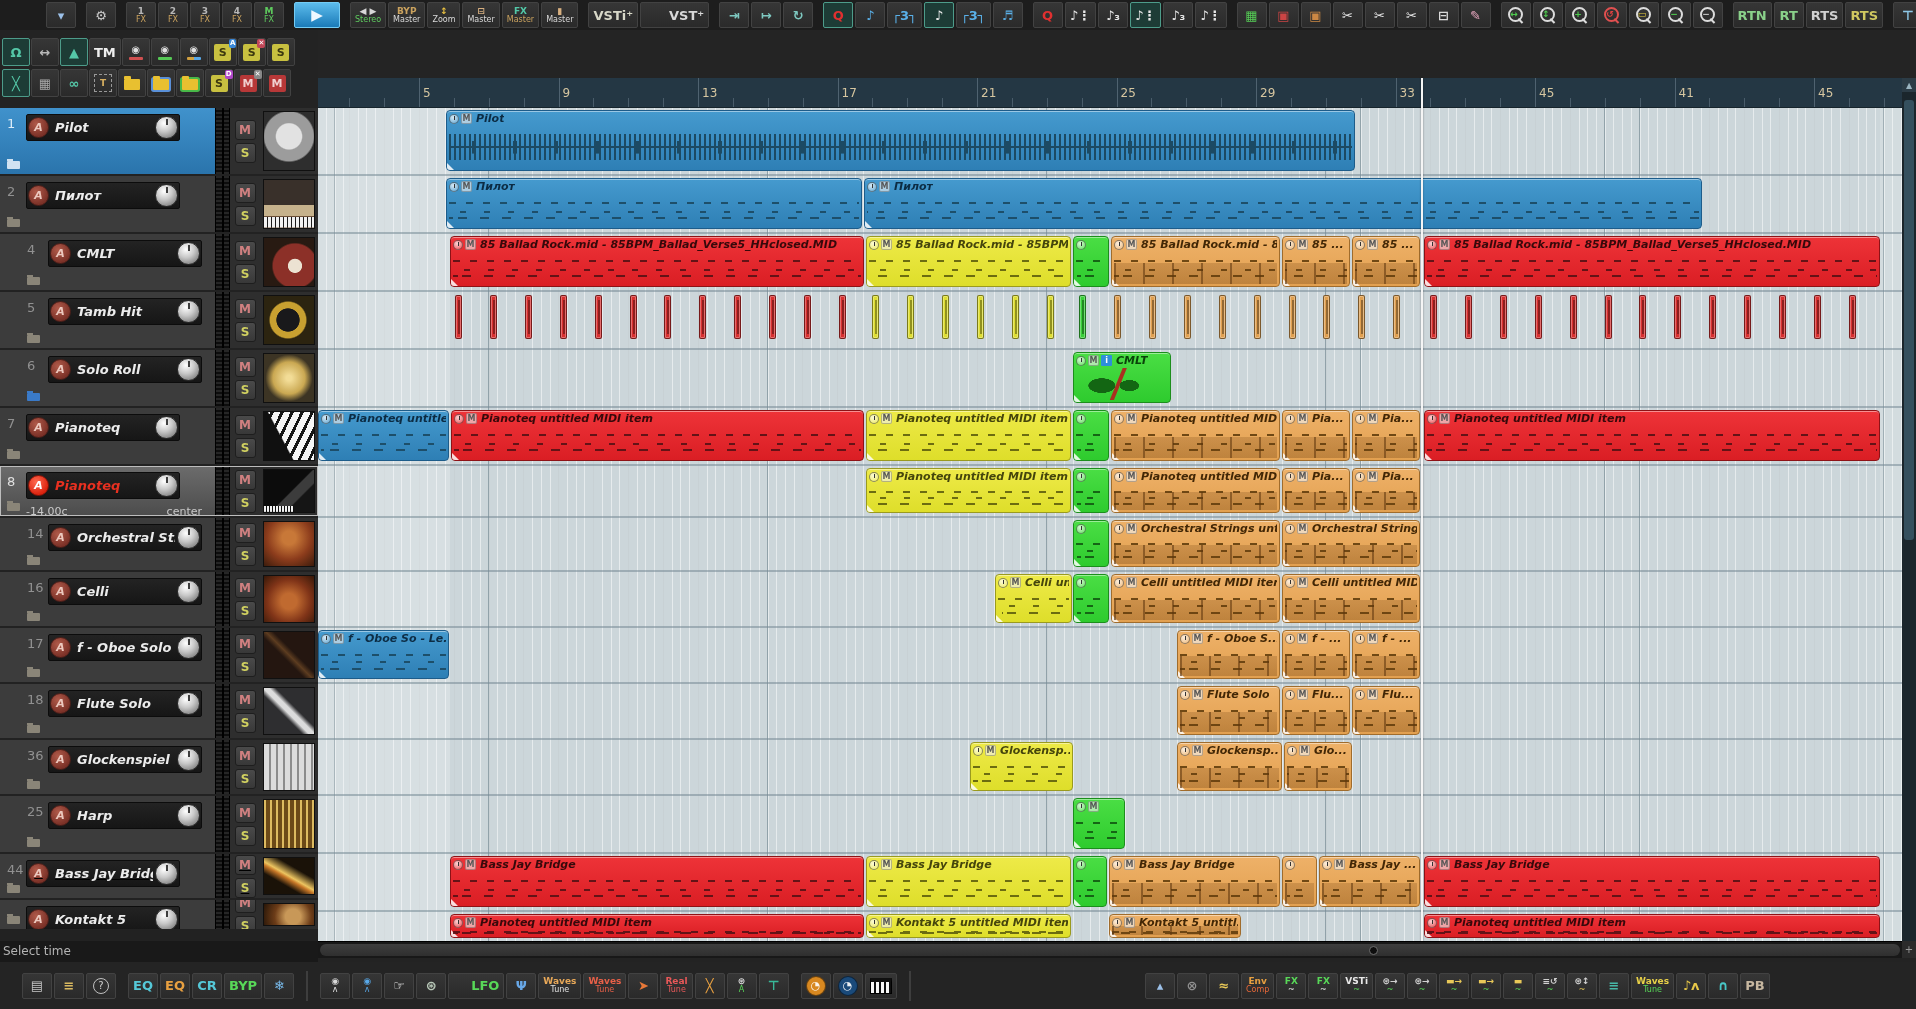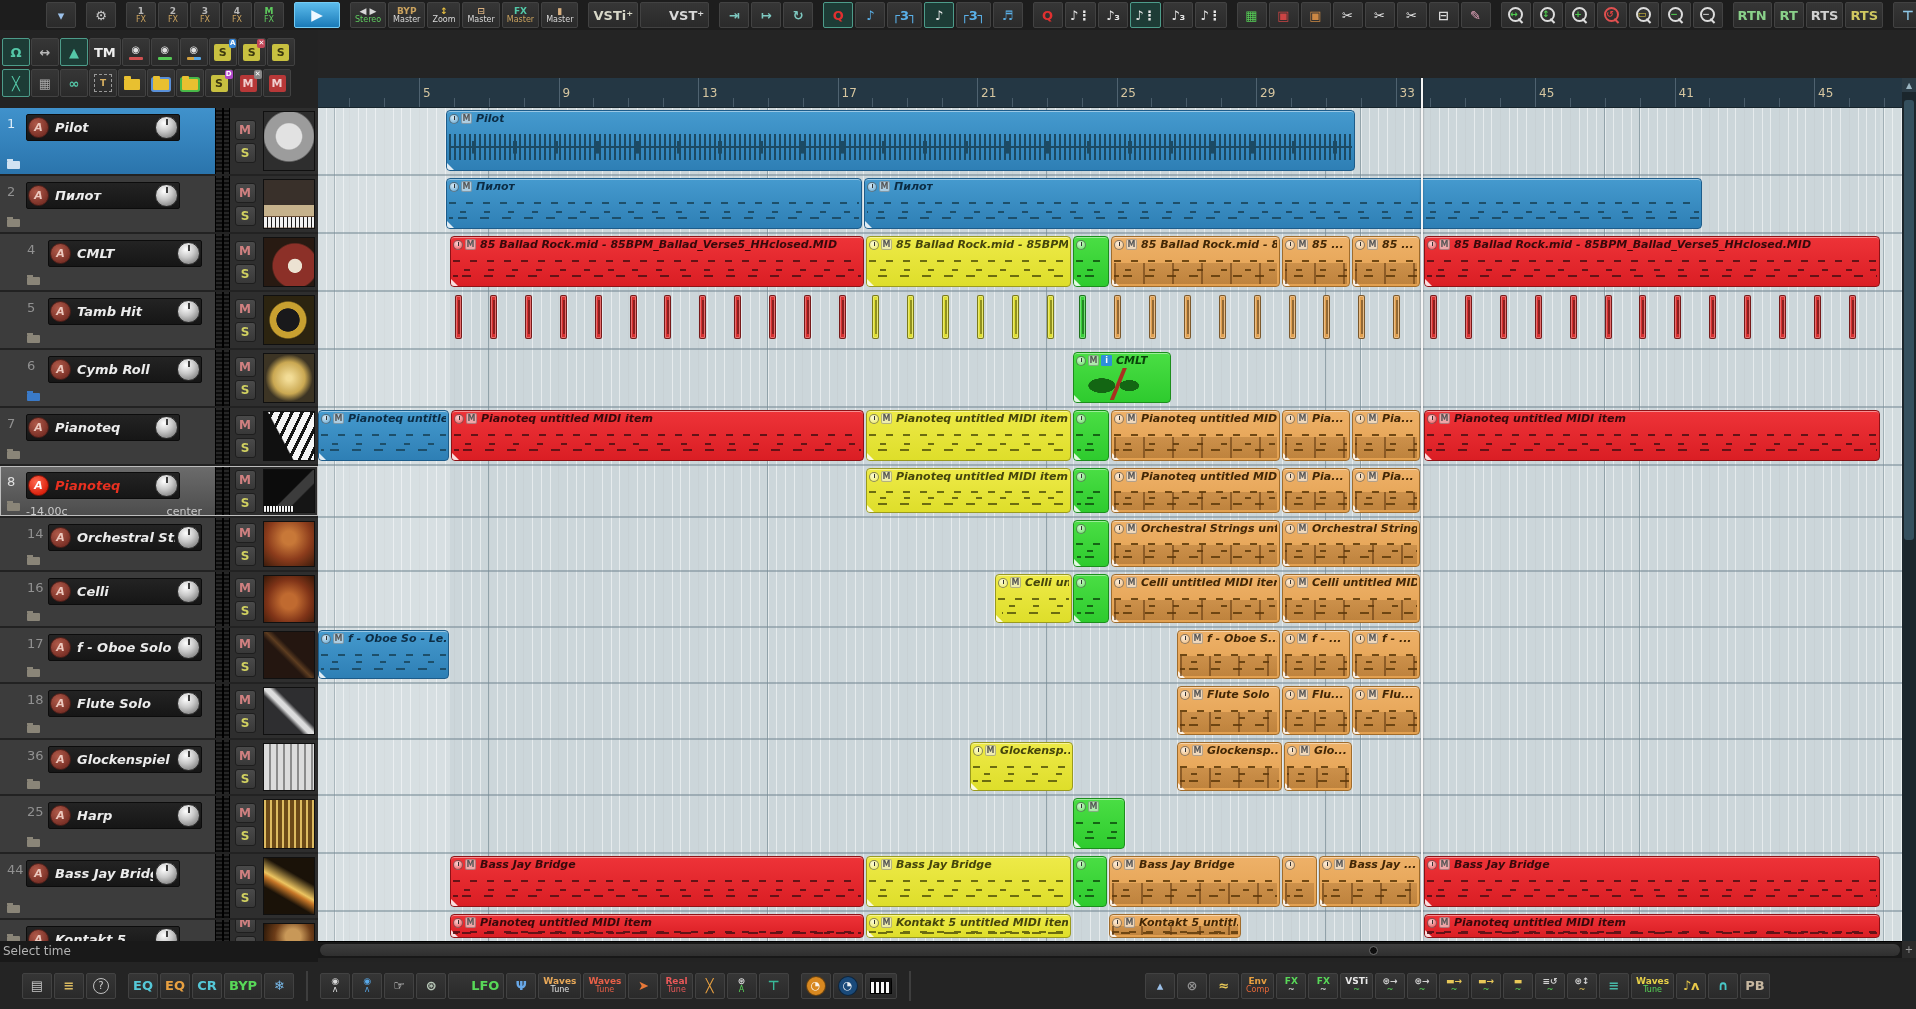--- a/index.html
+++ b/index.html
@@ -623,21 +623,21 @@
         </div>
       </div>
       <div class="trow child" style="height: 56px;">
         <div class="gutter">
           <span class="tnum">6</span>
           <span class="tfold blue"></span>
         </div>
         <div class="tmain">
           <div class="namebar">
             <span class="abadge">A</span>
-            <span class="tname">Cymb Roll</span>
+            <span class="tname">Solo Roll</span>
             <span class="tknob"></span>
           </div>
         </div>
         <div class="meter"></div>
         <div class="msbox">
           <span class="mb">M</span>
           <span class="sb">S</span>
         </div>
         <div class="thumbwrap">
           <div class="thumb t-cymbal"></div>
@@ -808,21 +808,21 @@
         </div>
         <div class="meter"></div>
         <div class="msbox">
           <span class="mb">M</span>
           <span class="sb">S</span>
         </div>
         <div class="thumbwrap">
           <div class="thumb t-harp"></div>
         </div>
       </div>
-      <div class="trow" style="height: 64px;">
+      <div class="trow" style="height: 44px; text-decoration: underline;">
         <div class="gutter">
           <span class="tnum">44</span>
           <span class="tfold"></span>
         </div>
         <div class="tmain">
           <div class="namebar">
             <span class="abadge">A</span>
             <span class="tname">Bass Jay Bridge</span>
             <span class="tknob"></span>
           </div>

